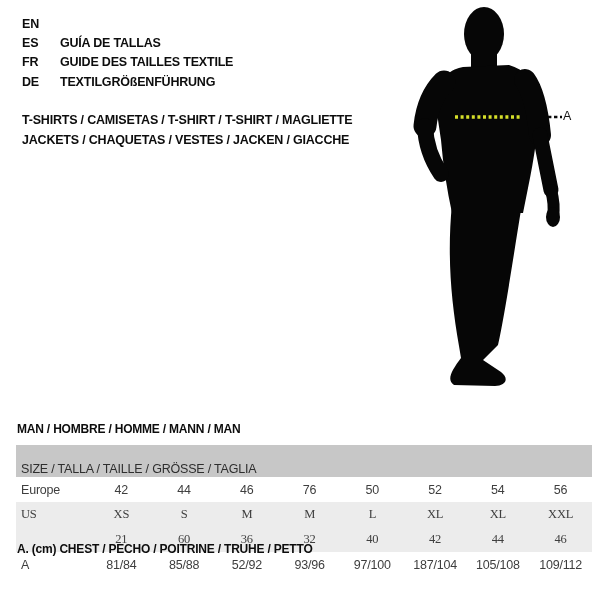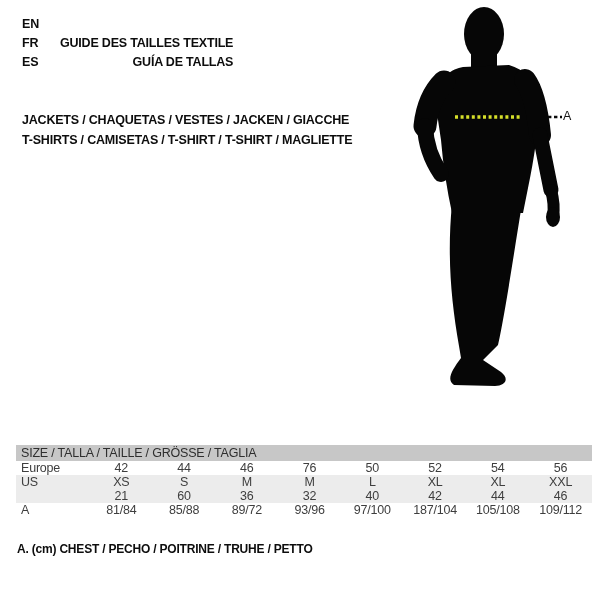--- a/index.html
+++ b/index.html
@@ -2,68 +2,72 @@
 <html><head>
 <meta charset="utf-8">
 <style>
   html,body{margin:0;padding:0;background:#ffffff;}
   .canvas{
     position:relative;width:600px;height:600px;background:#ffffff;overflow:hidden;
     font-family:"Liberation Sans", sans-serif;color:#111;
   }
   
   .lang-list{position:absolute;left:22px;top:15px;}
-  .lang-row{display:flex;line-height:19.2px;font-size:12.5px;font-weight:bold;letter-spacing:-0.2px;color:#0d0d0d;justify-content:space-between;}
+  .lang-row{display:flex;line-height:19.2px;font-size:12.5px;font-weight:bold;letter-spacing:-0.2px;color:#0d0d0d;}
   .lang-code{width:38px;flex:0 0 38px;}
   
   .categories{position:absolute;left:22px;top:110px;}
   .cat-line{line-height:20px;font-size:12.5px;font-weight:bold;letter-spacing:-0.2px;color:#0d0d0d;}
   
   .figure-svg{position:absolute;left:0;top:0;width:600px;height:600px;pointer-events:none;}
   .measure-label{position:absolute;left:563px;top:109px;font-size:12.5px;color:#141414;letter-spacing:0;}
   
   .man-line{position:absolute;left:17px;top:422px;font-size:12px;font-weight:bold;letter-spacing:-0.2px;color:#0d0d0d;}
   
   .size-table{position:absolute;left:16px;top:445px;width:576px;border-collapse:collapse;table-layout:fixed;}
   .size-table col.c-label{width:74px;}
   .size-table th{
     background:#c7c7c7;height:16px;font-size:12.5px;font-weight:normal;color:#2e2e2e;
-    text-align:left;padding:0 0 0 5px;letter-spacing:-0.2px;
+    text-align:left;padding:16px 0 0 5px;letter-spacing:-0.2px;
   }
   .size-table td{
-    height:14px;font-size:12.5px;color:#3e3e3e;text-align:center;padding:0;letter-spacing:-0.2px;
+    height:25px;font-size:12.5px;color:#3e3e3e;text-align:center;padding:0;letter-spacing:-0.2px;
     vertical-align:middle;
   }
   .size-table td.lbl{text-align:left;padding-left:5px;}
-  .size-table tr.shaded{background:#ececec;}
+  .size-table tr.shaded{background:#ececec;font-family:Liberation Serif, serif;}
   
   .footnote{position:absolute;left:17px;top:542px;font-size:12px;font-weight:bold;letter-spacing:-0.2px;color:#0d0d0d;}
 </style>
 </head>
 <body>
 
 <div class="canvas">
 
   <div class="lang-list">
     <div class="lang-row">
       <span class="lang-code">EN</span>
     </div>
     <div class="lang-row">
+      <span class="lang-code">ES</span>
+      <span class="lang-label">GUÍA DE TALLAS</span>
+    </div>
+    <div class="lang-row">
       <span class="lang-code">FR</span>
       <span class="lang-label">GUIDE DES TAILLES TEXTILE</span>
     </div>
     <div class="lang-row">
-      <span class="lang-code">ES</span>
-      <span class="lang-label">GUÍA DE TALLAS</span>
+      <span class="lang-code">DE</span>
+      <span class="lang-label">TEXTILGRÖßENFÜHRUNG</span>
     </div>
   </div>
 
   <div class="categories">
+    <div class="cat-line">T-SHIRTS / CAMISETAS / T-SHIRT / T-SHIRT / MAGLIETTE</div>
     <div class="cat-line">JACKETS / CHAQUETAS / VESTES / JACKEN / GIACCHE</div>
-    <div class="cat-line">T-SHIRTS / CAMISETAS / T-SHIRT / T-SHIRT / MAGLIETTE</div>
   </div>
 
   <svg class="figure-svg" viewBox="0 0 600 600" width="600" height="600" aria-hidden="true">
     <g fill="#060606" stroke="none">
 
       <ellipse cx="484" cy="34" rx="20" ry="27"></ellipse>
 
       <rect x="471" y="42" width="26" height="28"></rect>
 
       <path d="M436,96
@@ -89,20 +93,21 @@
       <path d="M551,190 Q555,205 553,216" stroke-width="12"></path>
     </g>
     <ellipse cx="553" cy="217" rx="7" ry="10" fill="#060606"></ellipse>
 
     <line x1="455" y1="117" x2="520" y2="117" stroke="#d6df2a" stroke-width="3.6" stroke-dasharray="3 2.6"></line>
 
     <line x1="548" y1="117" x2="562" y2="117" stroke="#0a0a0a" stroke-width="2.6" stroke-dasharray="3.4 2.6"></line>
   </svg>
   <span class="measure-label">A</span>
 
+  <div class="man-line">MAN / HOMBRE / HOMME / MANN / MAN</div>
 
   <table class="size-table">
     <colgroup>
       <col class="c-label">
         <col>
         <col>
         <col>
         <col>
         <col>
         <col>
@@ -145,21 +150,21 @@
         <td>32</td>
         <td>40</td>
         <td>42</td>
         <td>44</td>
         <td>46</td>
       </tr>
       <tr>
         <td class="lbl">A</td>
         <td>81/84</td>
         <td>85/88</td>
-        <td>89/72</td>
+        <td>52/92</td>
         <td>93/96</td>
         <td>97/100</td>
         <td>187/104</td>
         <td>105/108</td>
         <td>109/112</td>
       </tr>
     </tbody>
   </table>
 
   <div class="footnote">A. (cm) CHEST / PECHO / POITRINE / TRUHE / PETTO</div>

